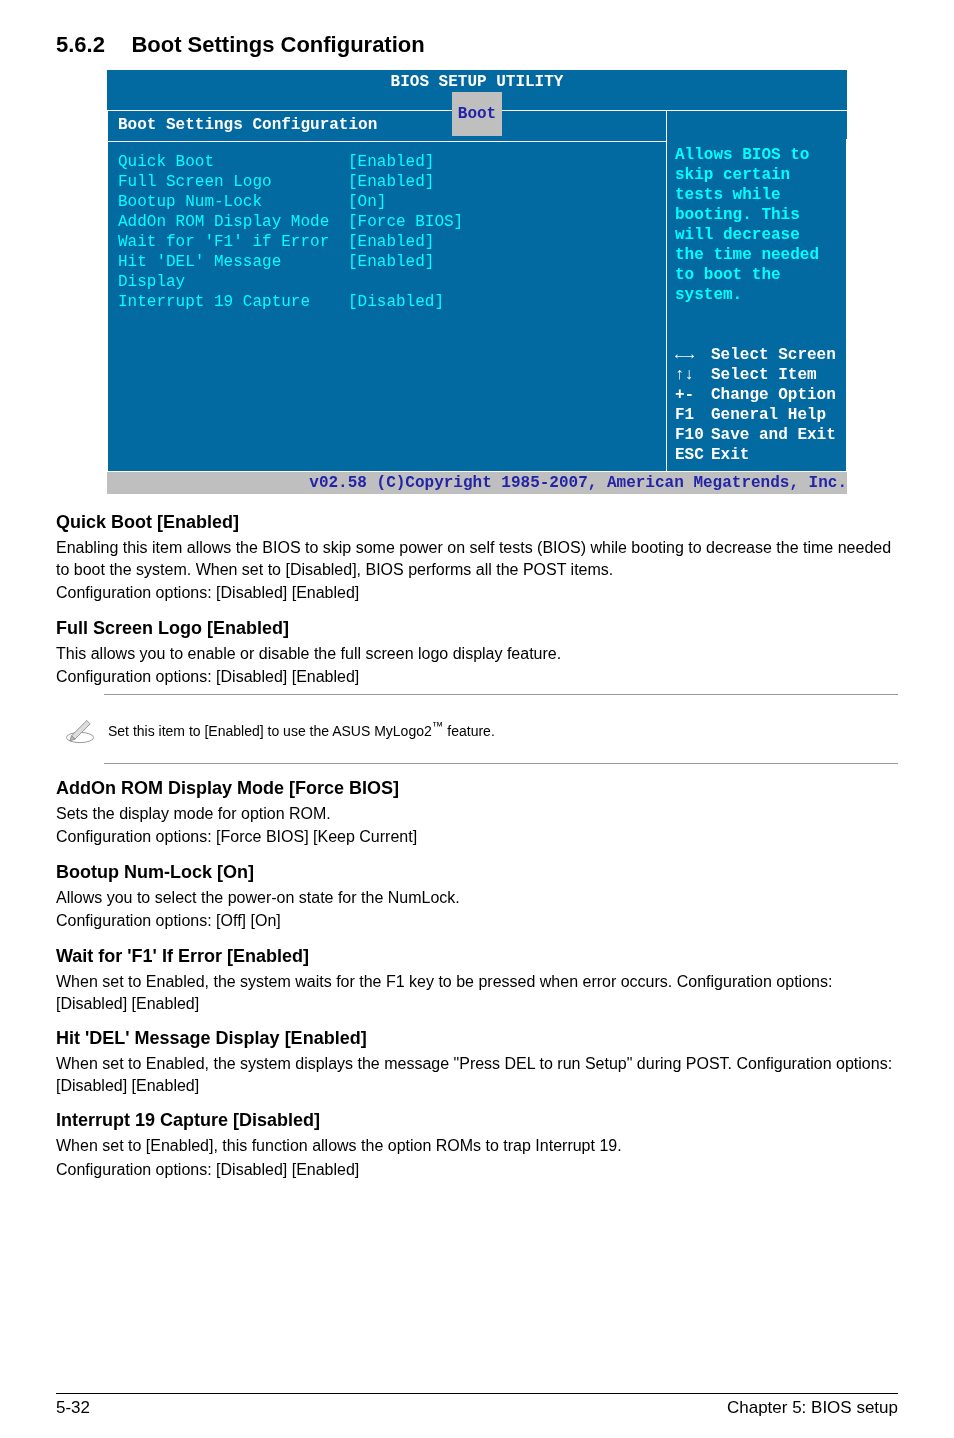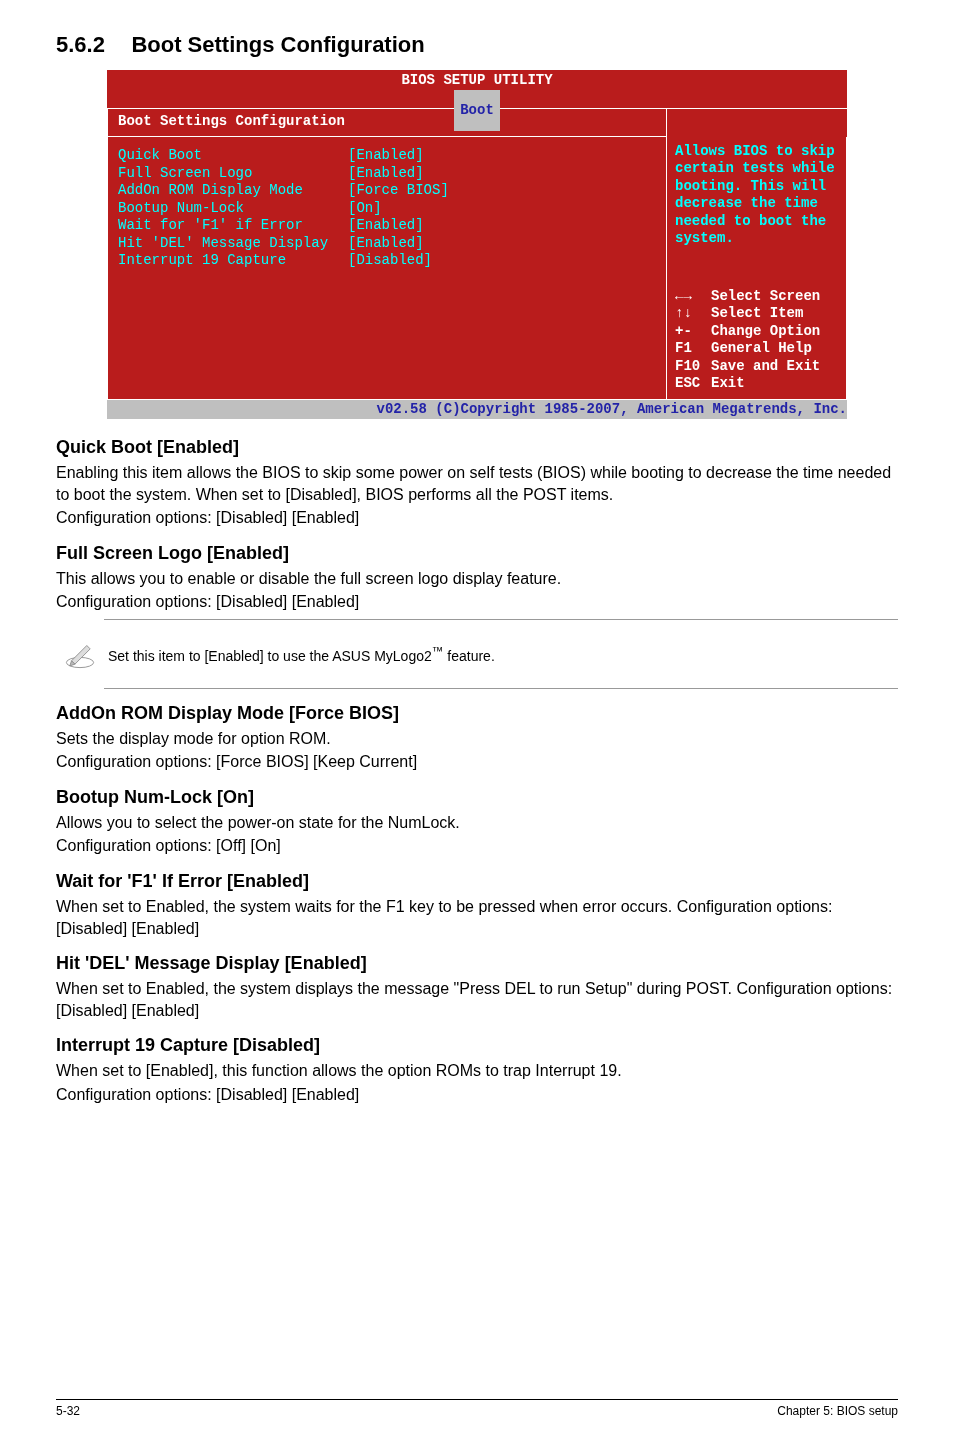--- a/index.html
+++ b/index.html
@@ -13,23 +13,23 @@
     position: relative;
   }
   .section-num { font-size: 22px; font-weight: bold; display: inline-block; margin-right: 22px; }
   .section-title { font-size: 22px; font-weight: bold; display: inline-block; }
   .heading-row { margin-bottom: 12px; }
 
   
   .bios-box {
     margin: 0 auto 18px auto;
     width: 740px;
-    background: #b91c1c;
+    background: #0369a1;
     font-family: "Courier New", monospace;
-    font-size: 14px;
+    font-size: 16px;
     line-height: 1.25;
   }
   .bios-top {
     color: #fff;
     text-align: center;
     padding-top: 2px;
     font-weight: bold;
   }
   .bios-tab-row {
     text-align: center;
@@ -117,21 +117,21 @@
   .note-icon svg { width: 34px; height: 34px; }
 
   
   .page-footer {
     position: absolute;
     bottom: 20px;
     left: 56px;
     right: 56px;
     border-top: 1px solid #000;
     padding-top: 4px;
-    font-size: 12px;
+    font-size: 17px;
     display: flex;
     justify-content: space-between;
   }
 </style>
 </head>
 <body>
 
 <div class="heading-row">
   <span class="section-num">5.6.2</span>
   <span class="section-title">Boot Settings Configuration</span>
@@ -148,26 +148,26 @@
       <div class="bios-settings">
         <div class="bios-row">
             <span class="k">Quick Boot</span>
             <span class="v">[Enabled]</span>
           </div>
         <div class="bios-row">
             <span class="k">Full Screen Logo</span>
             <span class="v">[Enabled]</span>
           </div>
         <div class="bios-row">
+            <span class="k">Bootup Num-Lock</span>
+            <span class="v">[On]</span>
+          </div>
+        <div class="bios-row">
             <span class="k">AddOn ROM Display Mode</span>
             <span class="v">[Force BIOS]</span>
-          </div>
-        <div class="bios-row">
-            <span class="k">Bootup Num-Lock</span>
-            <span class="v">[On]</span>
           </div>
         <div class="bios-row">
             <span class="k">Wait for 'F1' if Error</span>
             <span class="v">[Enabled]</span>
           </div>
         <div class="bios-row">
             <span class="k">Hit 'DEL' Message Display</span>
             <span class="v">[Enabled]</span>
           </div>
         <div class="bios-row">

